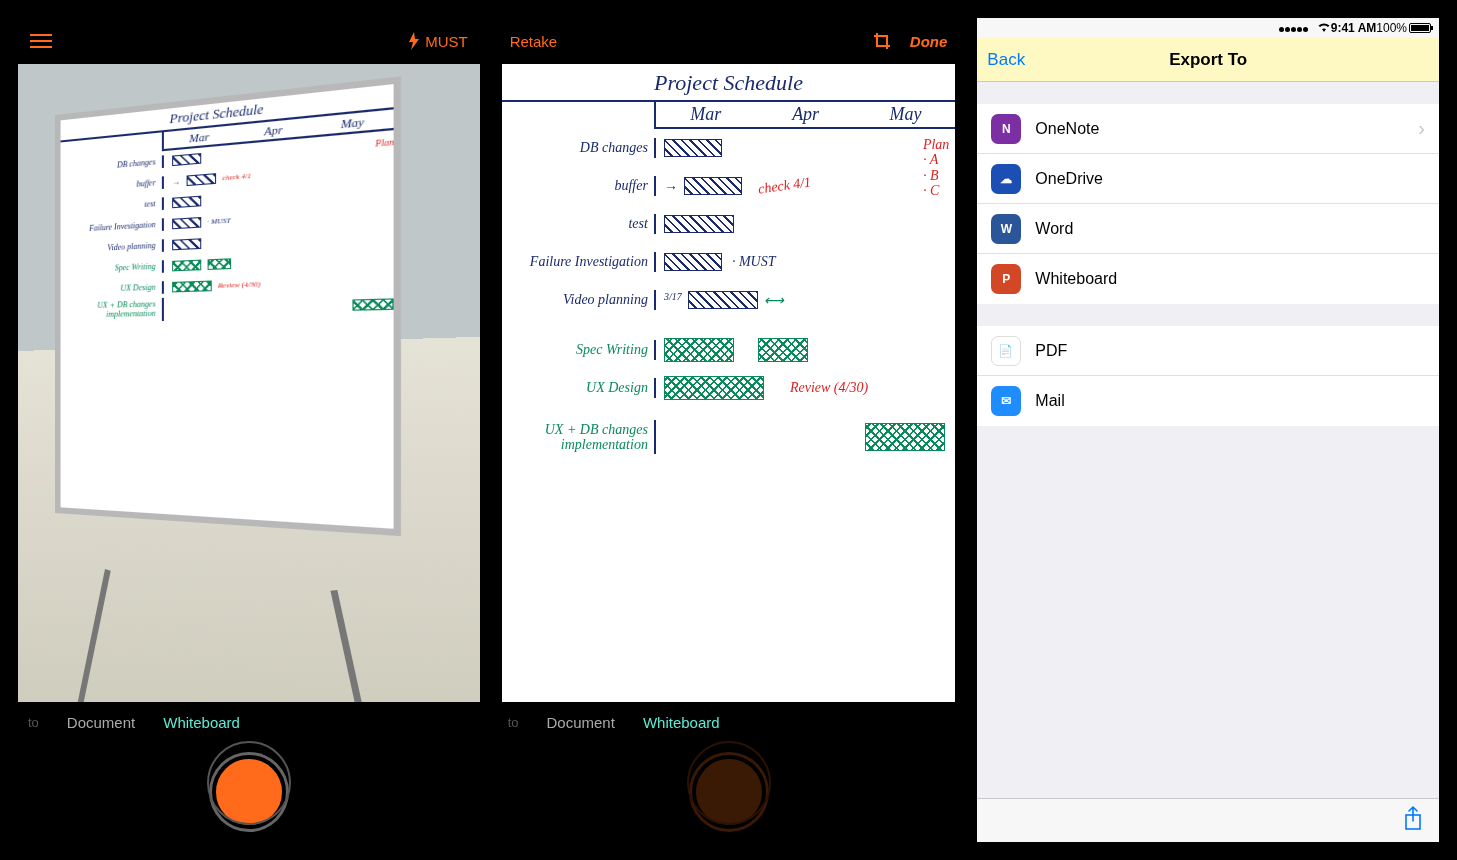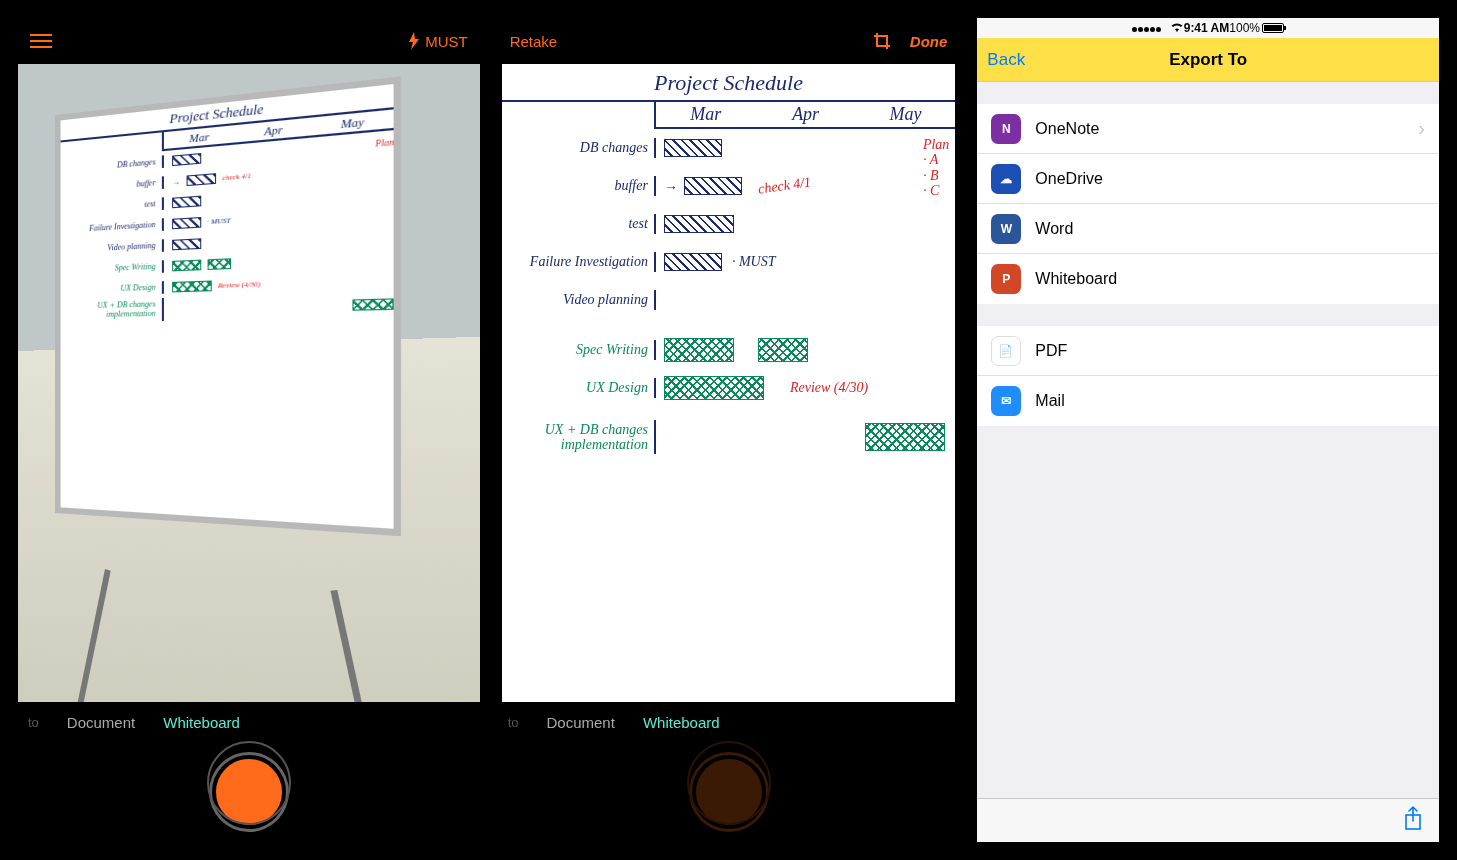--- a/index.html
+++ b/index.html
@@ -118,27 +118,27 @@
   }
   .easel-leg { position:absolute; background:#777; width:6px; height:40%; bottom:-30%;}
   .easel-leg.l{ left:10%; transform:rotate(12deg);}
   .easel-leg.r{ right:10%; transform:rotate(-12deg);}
   .mini .wb-title{font-size:13px; padding:2px 0;}
   .mini .wb-months-head span{font-size:11px;}
   .mini .wb-row{min-height:20px; font-size:8px;}
   .mini .hatch{height:10px;}
   
   .ios-status {
-    height:20px; display:flex; align-items:center; justify-content:center;
+    height:20px; display:flex; align-items:center; justify-content:flex-end;
     font-size:12px; padding:0 8px; background:#f7f7f7;
   }
   .dots span{ display:inline-block; width:5px; height:5px; background:#000; border-radius:50%; margin-right:1px;}
   .wifi { margin-left:4px;}
   .ios-nav {
-    height:44px; background:#fde047; border-bottom:1px solid #c8c8cc;
+    height:44px; background:#fef9c3; border-bottom:1px solid #c8c8cc;
     display:flex; align-items:center; padding:0 10px; position:relative;
   }
   .ios-nav .back{ color:#007aff; font-size:17px;}
   .ios-nav .title{ position:absolute; left:0; right:0; text-align:center; font-weight:600; font-size:17px; pointer-events:none; color:#000;}
   .ios-list { background:#fff; }
   .ios-group-gap { height:22px; background:#efeff4;}
   .ios-row {
     display:flex; align-items:center; height:50px; padding:0 14px;
     border-bottom:1px solid #e0e0e4; font-size:16px; color:#000; gap:14px;
   }
@@ -309,20 +309,25 @@
       </div>
       <div class="wb-row">
         <div class="wb-task">Failure Investigation</div>
         <div class="wb-bars">
             <div class="hatch" style="width:58px;"></div>
             <span style="margin-left:4px;">· MUST</span>
           </div>
       </div>
       <div class="wb-row">
         <div class="wb-task">Video planning</div>
+        <div class="wb-bars">
+            <span style="font-size:10px; align-self:flex-start;">3/17</span>
+            <div class="hatch" style="width:70px;"></div>
+            <span style="color:#0a8a5a;">⟷</span>
+          </div>
       </div>
       <div style="height:12px;"></div>
       <div class="wb-row">
         <div class="wb-task wb-green-text">Spec Writing</div>
         <div class="wb-bars">
             <div class="hatch green" style="width:70px; height:24px;"></div>
             <div style="width:12px;"></div>
             <div class="hatch green" style="width:50px; height:24px;"></div>
           </div>
       </div>

